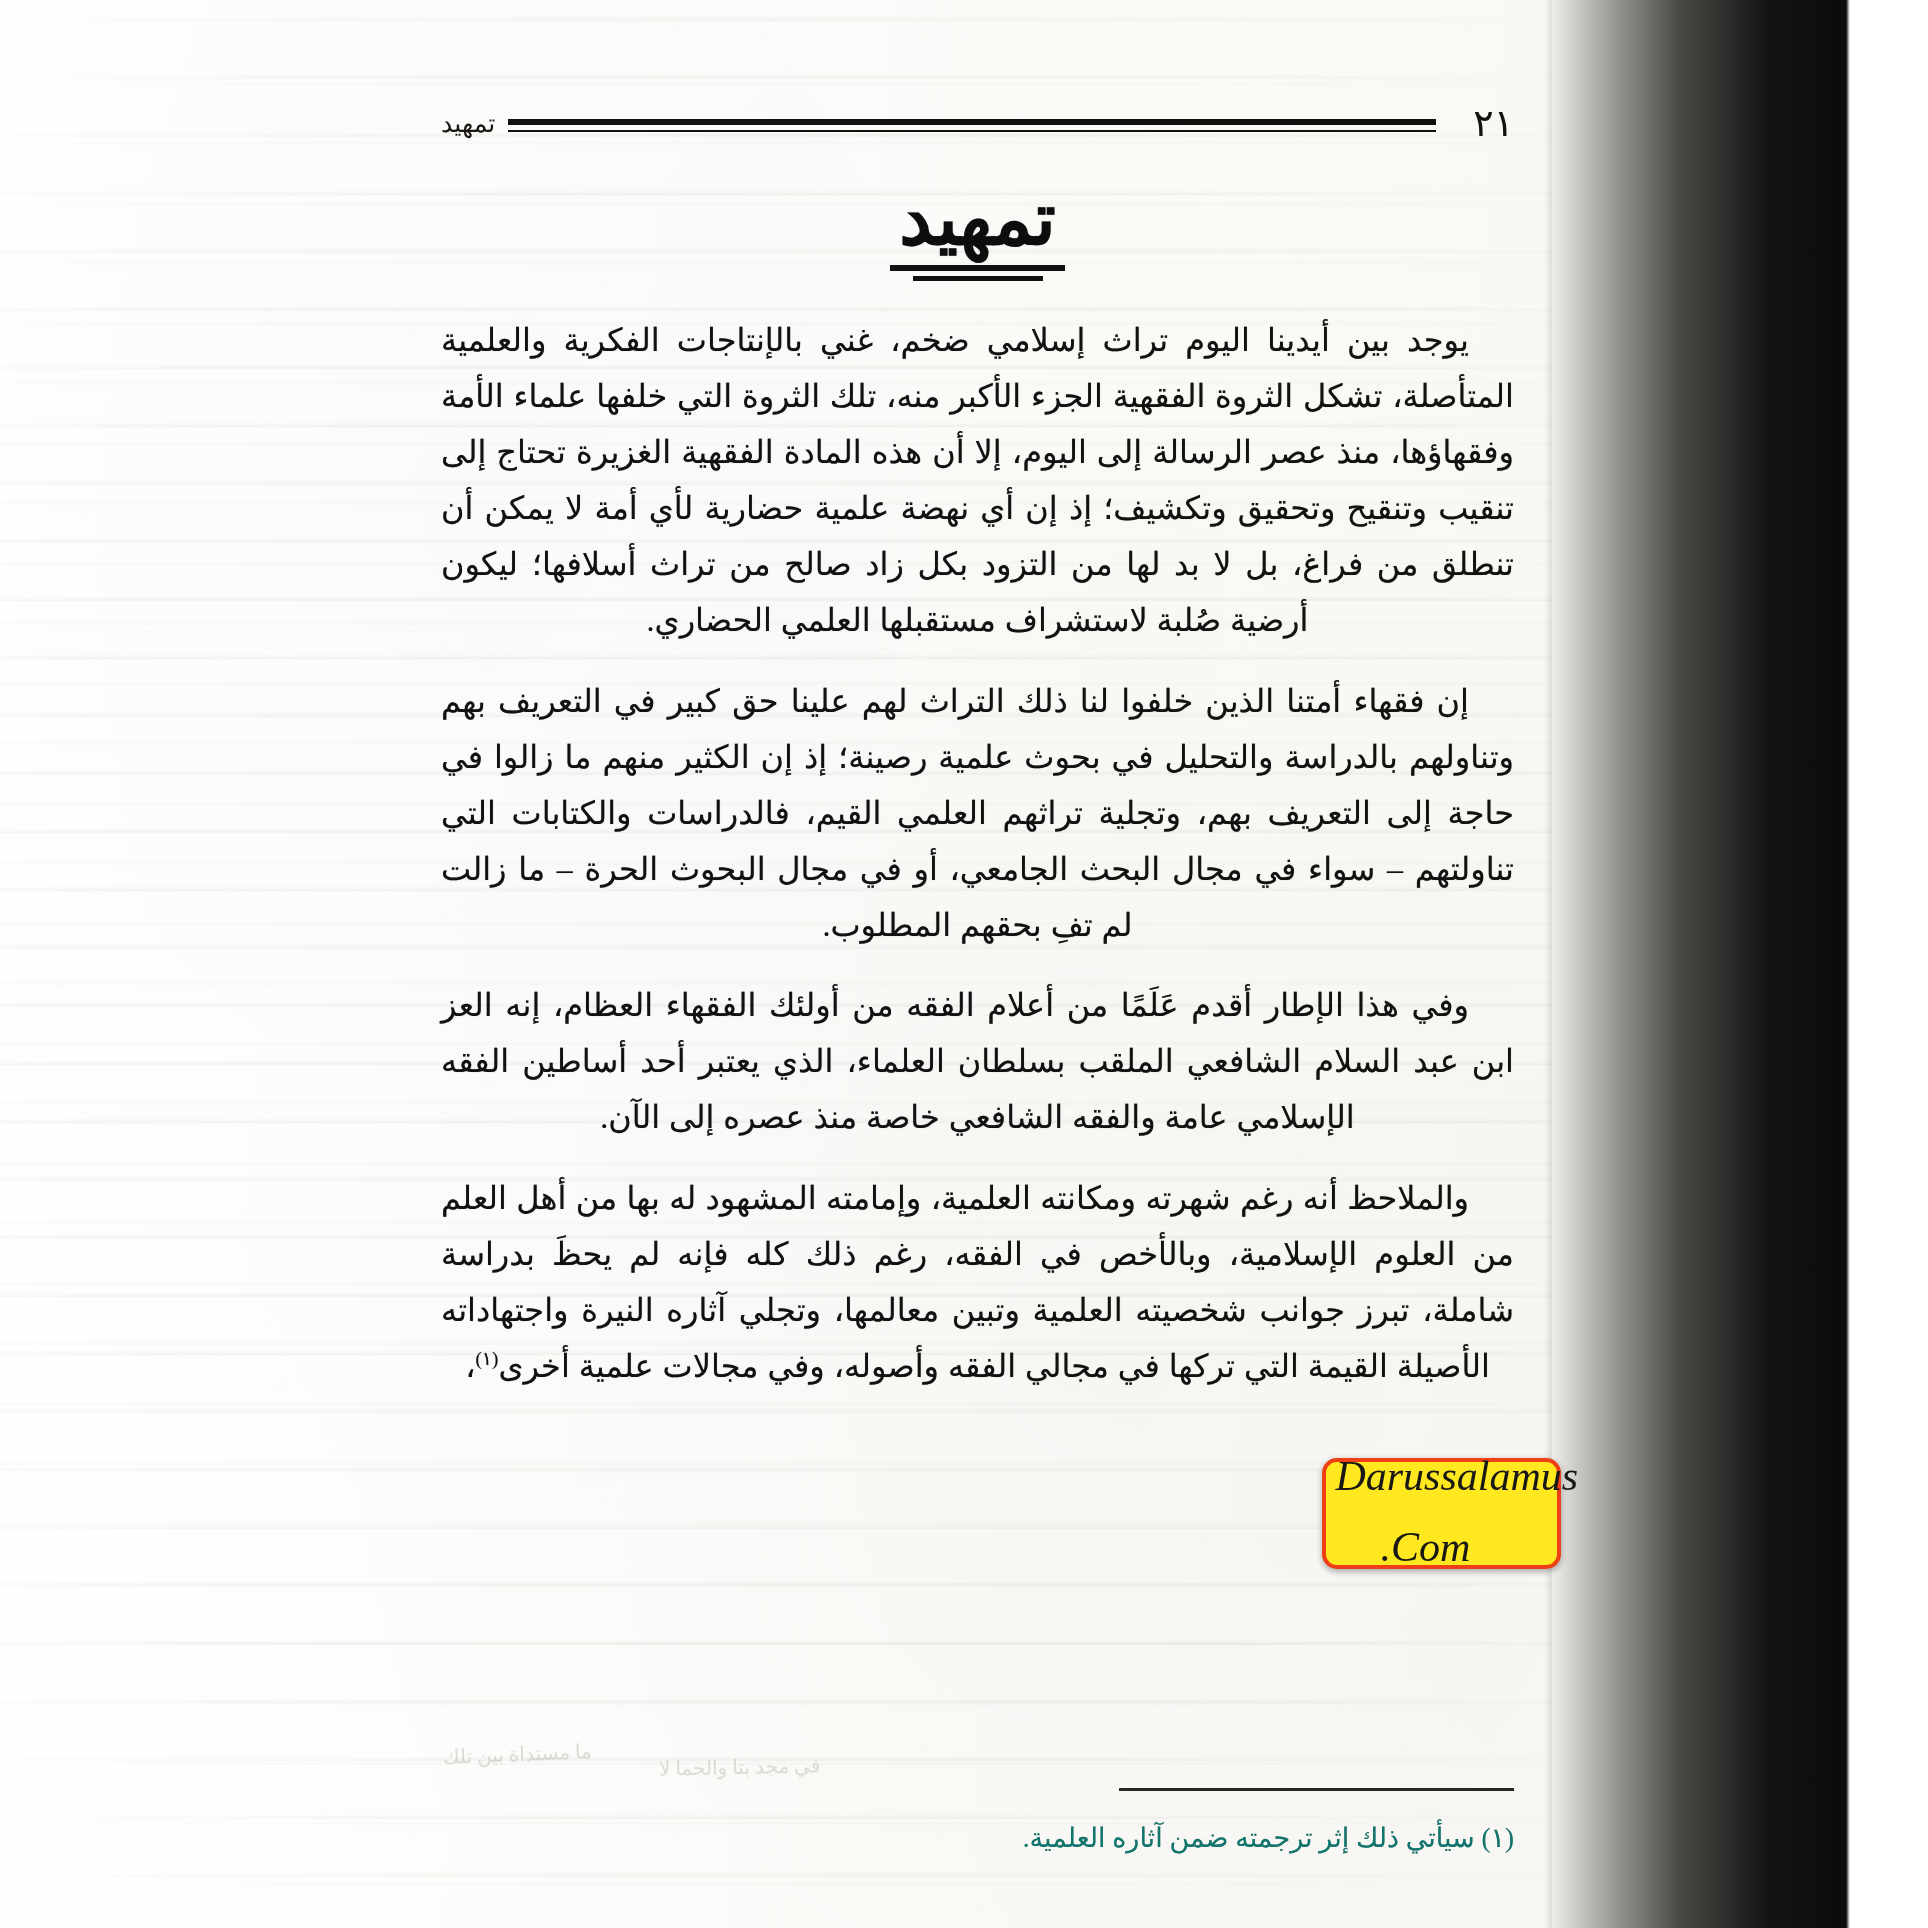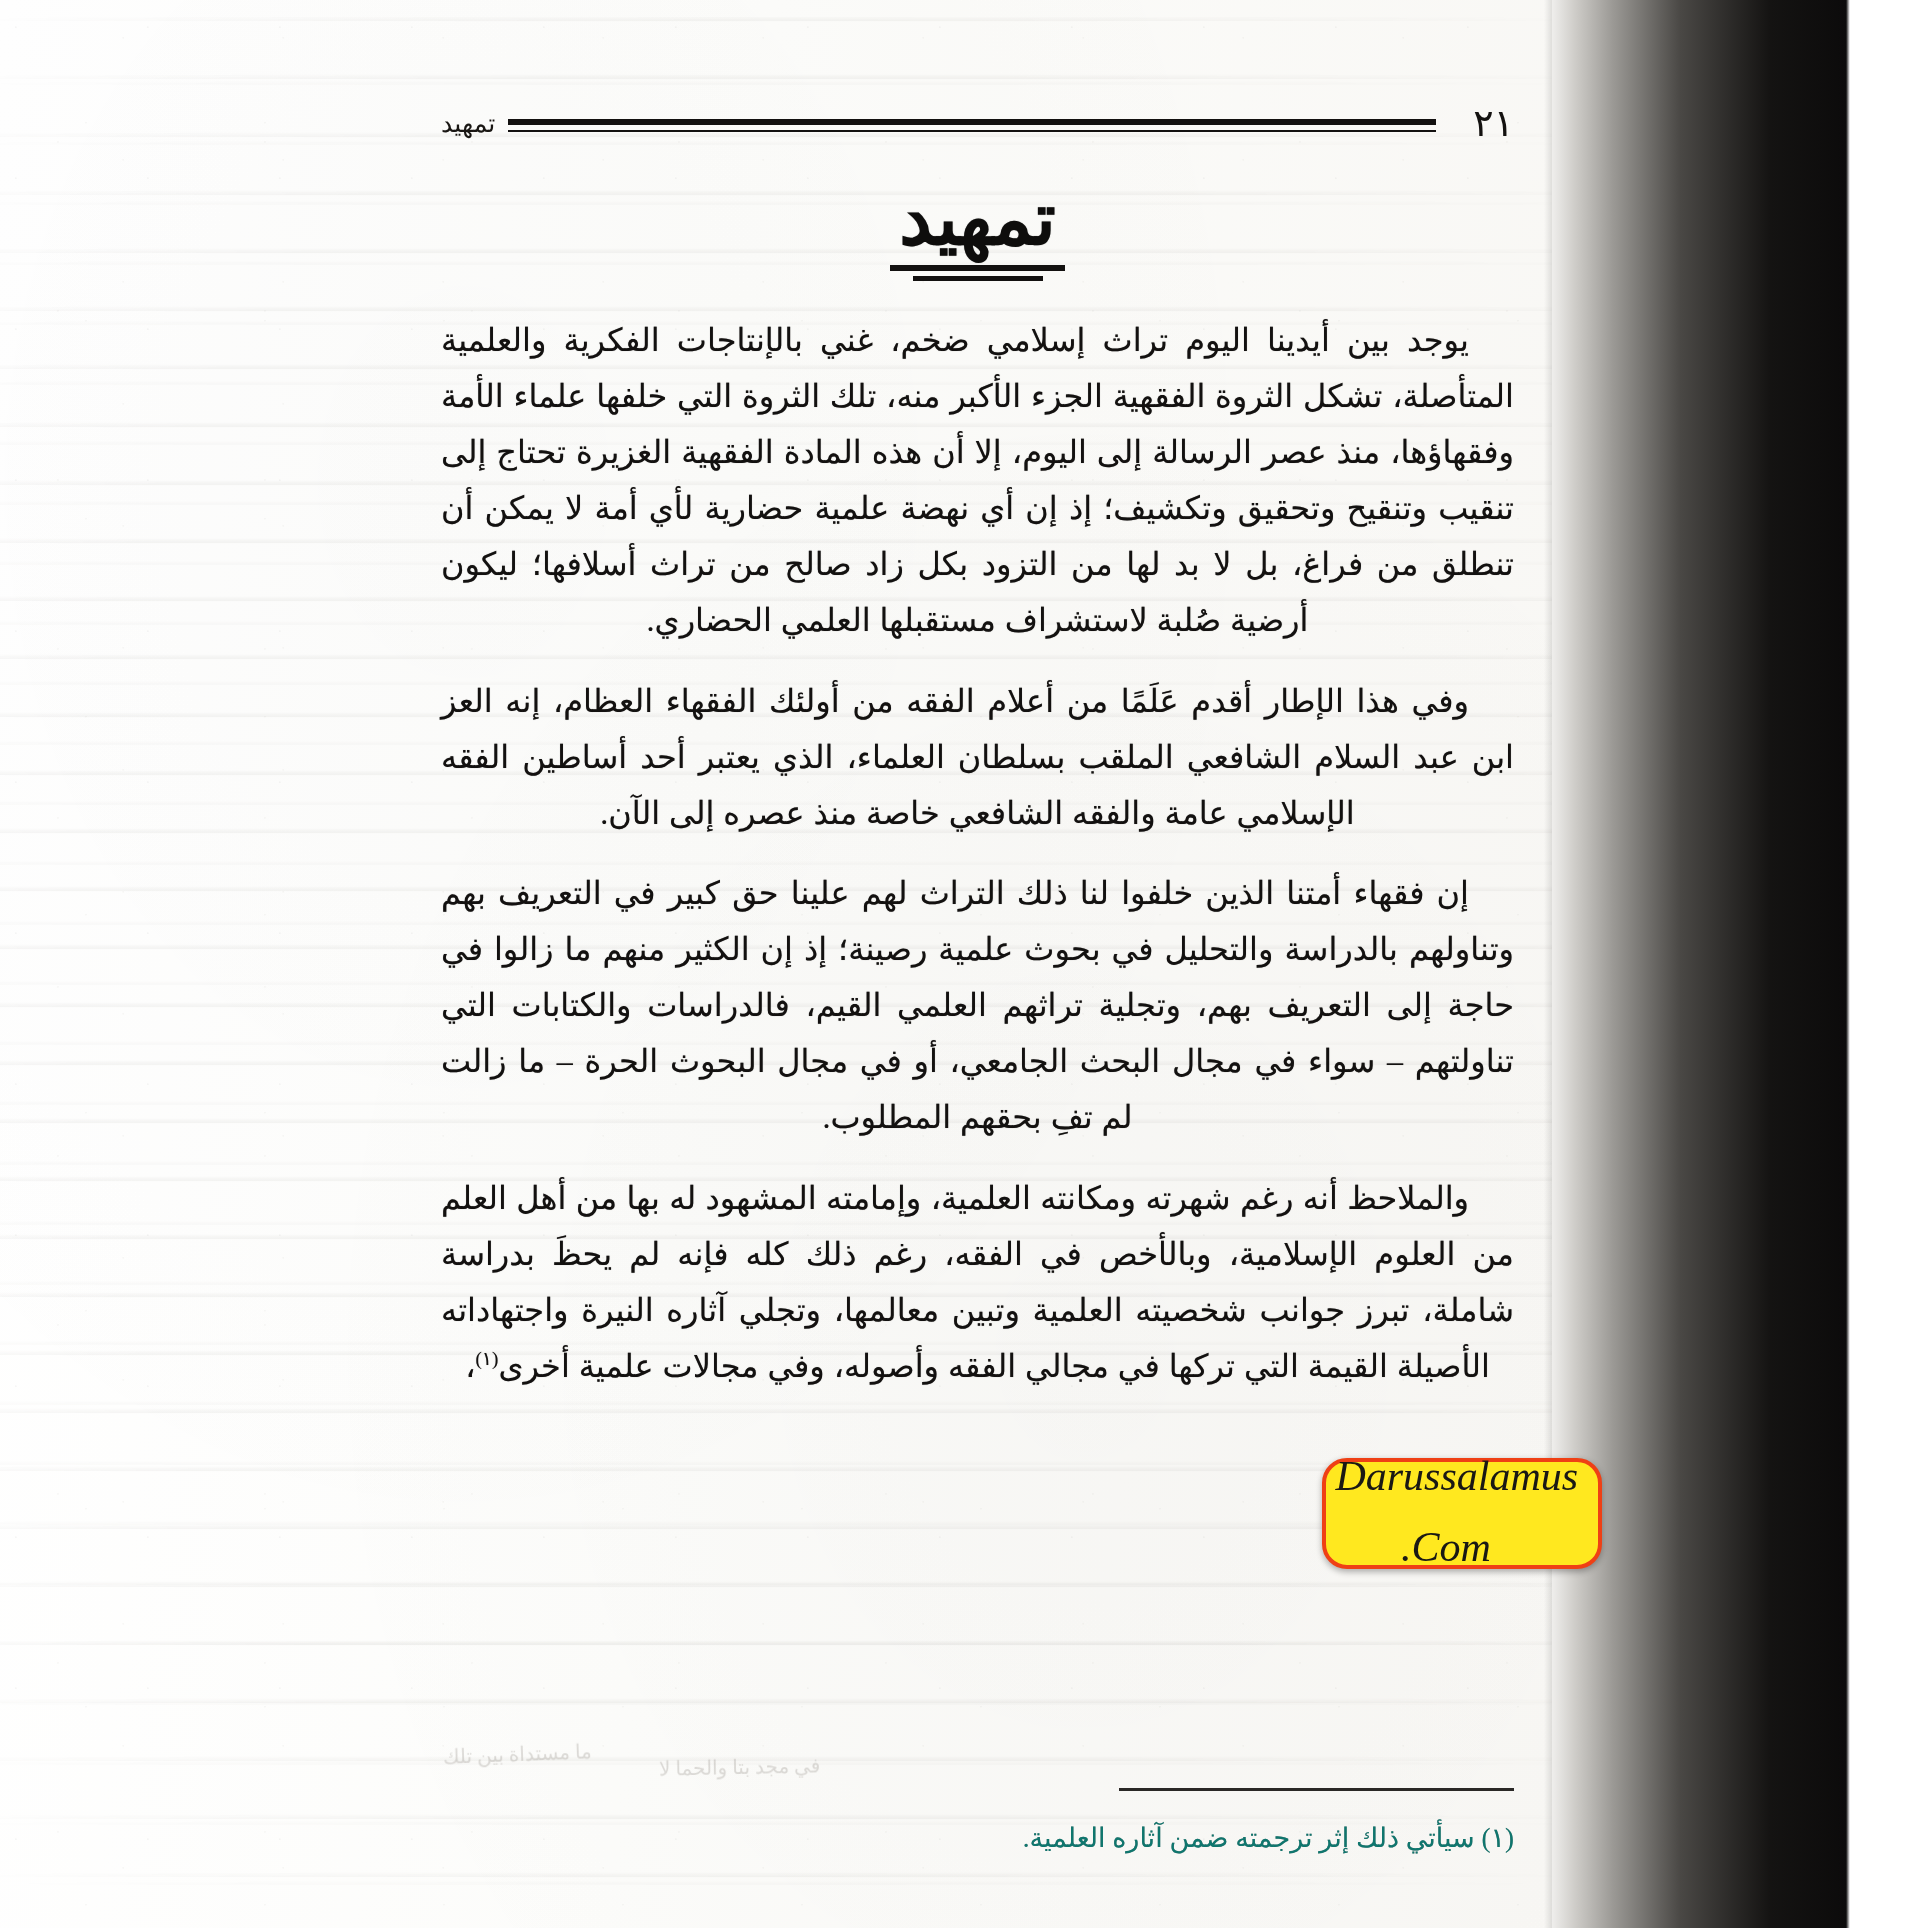--- a/index.html
+++ b/index.html
@@ -232,25 +232,25 @@
     text-align: right;
     padding-left: 11.3px;
     text-shadow: 0 0 0.6px rgba(20,18,16,0.4);
   }
 
   
   .stamp {
     position: absolute;
     left: 1322px;
     top: 1458px;
-    width: 280px;
+    width: 239px;
     height: 111px;
     background: #ffe81f;
     border: 4.7px solid #ef4015;
-    border-radius: 25px;
+    border-radius: 15px;
     box-shadow: 0 2.8px 6.6px rgba(0,0,0,0.30);
     display: flex;
     flex-direction: column;
     justify-content: center;
     padding: 3.8px 9.4px 7.5px 9.4px;
     box-sizing: border-box;
     overflow: visible;
     direction: ltr;
     gap: 27px;
   }
@@ -309,22 +309,22 @@
     <div class="sectitle-wrap">
       <div class="sectitle">تمهيد</div>
       <div class="sectitle-rule">
         <i class="r1"></i>
         <i class="r2"></i>
       </div>
     </div>
 
     <div class="body">
       <p class="para">يوجد بين أيدينا اليوم تراث إسلامي ضخم، غني بالإنتاجات الفكرية والعلمية المتأصلة، تشكل الثروة الفقهية الجزء الأكبر منه، تلك الثروة التي خلفها علماء الأمة وفقهاؤها، منذ عصر الرسالة إلى اليوم، إلا أن هذه المادة الفقهية الغزيرة تحتاج إلى تنقيب وتنقيح وتحقيق وتكشيف؛ إذ إن أي نهضة علمية حضارية لأي أمة لا يمكن أن تنطلق من فراغ، بل لا بد لها من التزود بكل زاد صالح من تراث أسلافها؛ ليكون أرضية صُلبة لاستشراف مستقبلها العلمي الحضاري.</p>
+      <p class="para">إن فقهاء أمتنا الذين خلفوا لنا ذلك التراث لهم علينا حق كبير في التعريف بهم وتناولهم بالدراسة والتحليل في بحوث علمية رصينة؛ إذ إن الكثير منهم ما زالوا في حاجة إلى التعريف بهم، وتجلية تراثهم العلمي القيم، فالدراسات والكتابات التي تناولتهم – سواء في مجال البحث الجامعي، أو في مجال البحوث الحرة – ما زالت لم تفِ بحقهم المطلوب.</p>
       <p class="para">وفي هذا الإطار أقدم عَلَمًا من أعلام الفقه من أولئك الفقهاء العظام، إنه العز ابن عبد السلام الشافعي الملقب بسلطان العلماء، الذي يعتبر أحد أساطين الفقه الإسلامي عامة والفقه الشافعي خاصة منذ عصره إلى الآن.</p>
-      <p class="para">إن فقهاء أمتنا الذين خلفوا لنا ذلك التراث لهم علينا حق كبير في التعريف بهم وتناولهم بالدراسة والتحليل في بحوث علمية رصينة؛ إذ إن الكثير منهم ما زالوا في حاجة إلى التعريف بهم، وتجلية تراثهم العلمي القيم، فالدراسات والكتابات التي تناولتهم – سواء في مجال البحث الجامعي، أو في مجال البحوث الحرة – ما زالت لم تفِ بحقهم المطلوب.</p>
       <p class="para"><span>والملاحظ أنه رغم شهرته ومكانته العلمية، وإمامته المشهود له بها من أهل العلم من العلوم الإسلامية، وبالأخص في الفقه، رغم ذلك كله فإنه لم يحظَ بدراسة شاملة، تبرز جوانب شخصيته العلمية وتبين معالمها، وتجلي آثاره النيرة واجتهاداته الأصيلة القيمة التي تركها في مجالي الفقه وأصوله، وفي مجالات علمية أخرى</span><sup class="fnref">(١)</sup><span>،</span></p>
     </div>
 
     <div class="footnote-area">
       <div class="footnote-rule"></div>
       <div class="footnote-text">(١) سيأتي ذلك إثر ترجمته ضمن آثاره العلمية.</div>
     </div>
 
   </div>
 

